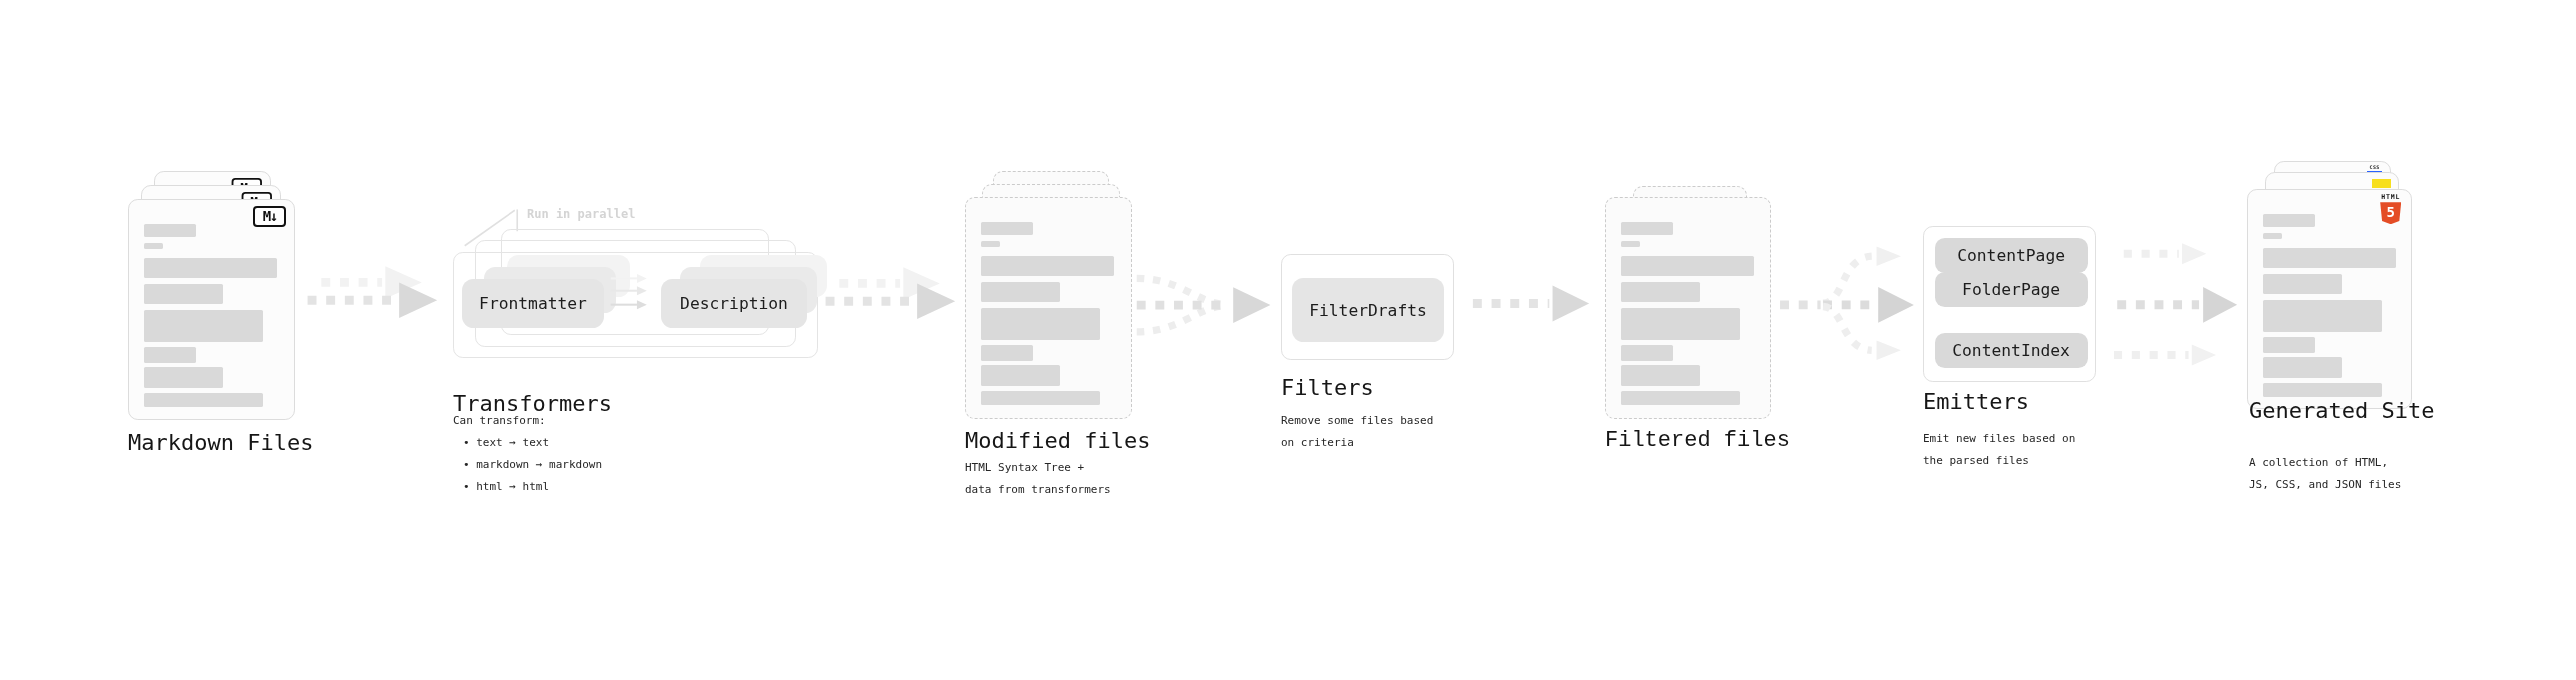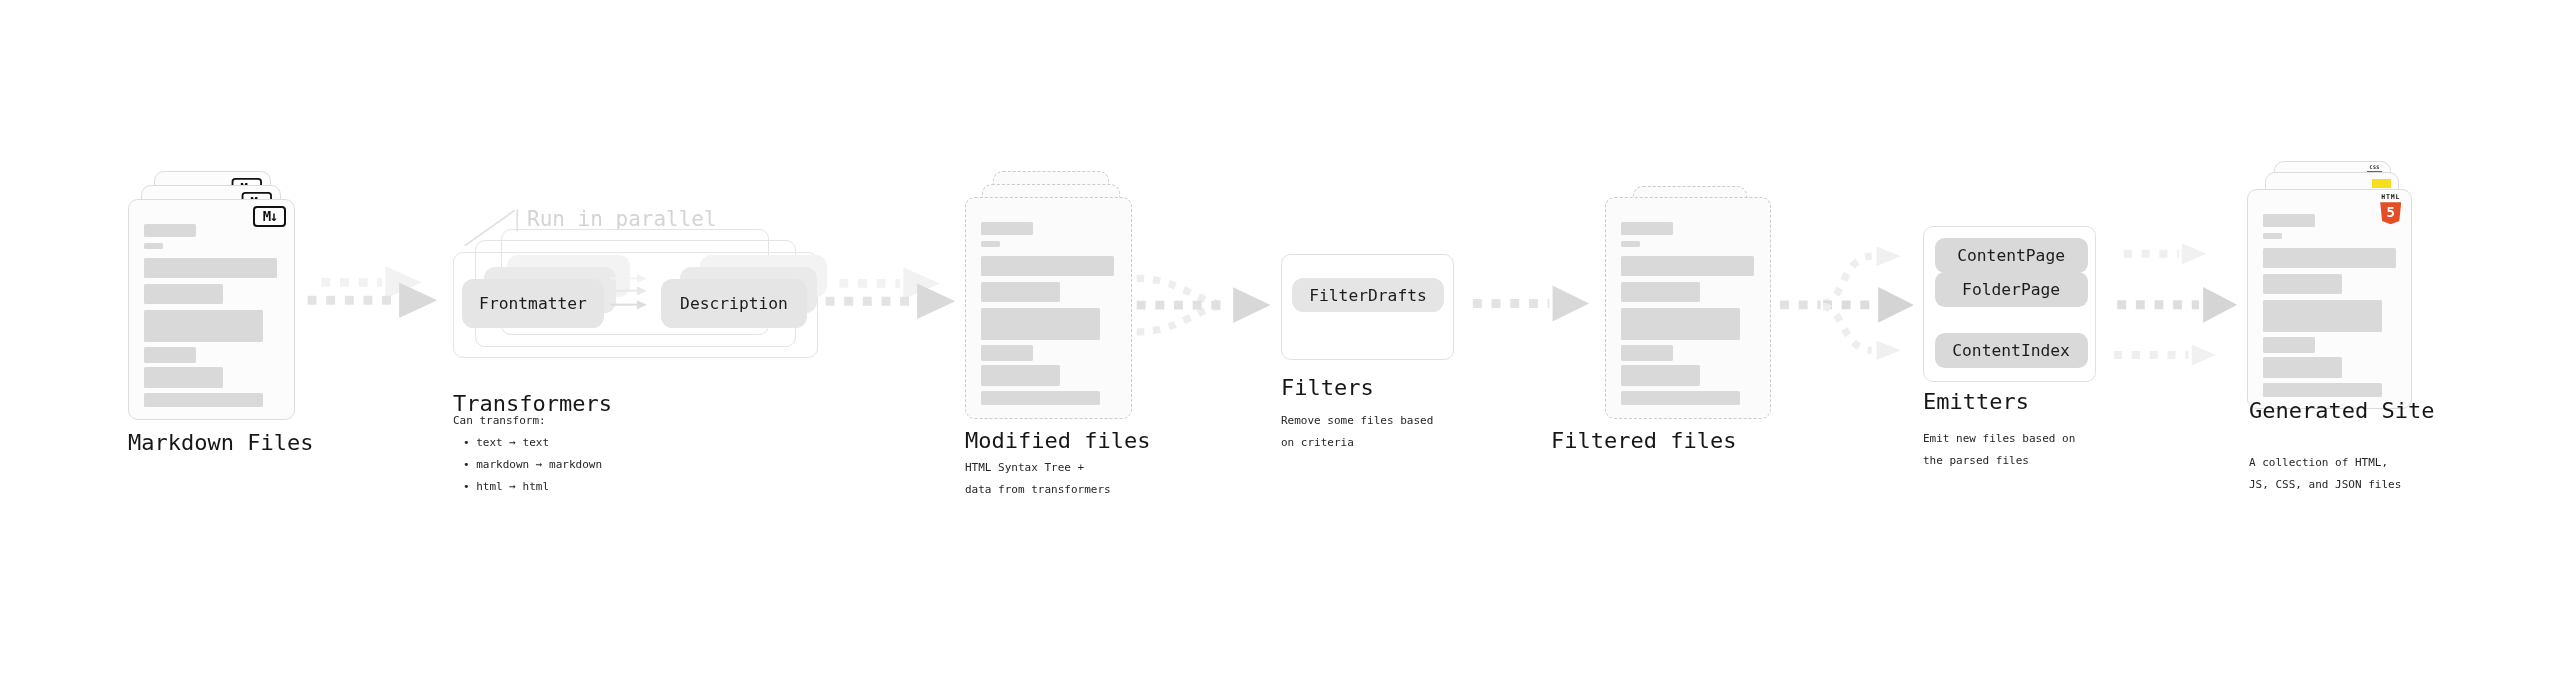--- a/index.html
+++ b/index.html
@@ -22,21 +22,21 @@
   .html5-shield{width:21px;height:22px;margin:0.8px auto 0;background:#e44d26;
     clip-path:polygon(0 0,100% 0,91% 86%,50% 100%,9% 86%);
     color:#fff;font-size:14px;font-weight:bold;line-height:21px;text-align:center;}
   .js-badge{position:absolute;right:7.3px;top:5.7px;width:18.7px;height:9.8px;background:#f7df1e;}
   .css-badge{position:absolute;right:8.1px;top:3.3px;width:14.6px;text-align:center;}
   .css-badge .word{font-size:4.9px;font-weight:bold;color:#111;line-height:4.9px;letter-spacing:0.4px;}
   .css-badge .ubar{height:2.4px;background:#2962ff;margin-top:0.8px;}
   
   .heading{position:absolute;font-size:22px;font-weight:500;color:#161616;white-space:nowrap;}
   .body-line{position:absolute;font-size:11px;color:#262626;white-space:nowrap;}
-  .callout-text{position:absolute;font-size:21px;color:#d4d4d4;white-space:nowrap;}
+  .callout-text{position:absolute;font-size:12px;color:#d4d4d4;white-space:nowrap;font-weight:bold;}
   
   .t-box{position:absolute;border:1.6px solid #e4e4e4;border-radius:9.8px;background:transparent;box-sizing:border-box;}
   .pill{position:absolute;background:#e5e5e5;border-radius:11.4px;display:flex;align-items:center;justify-content:center;
     font-size:16.3px;color:#1c1c1c;white-space:nowrap;}
   .gpill{position:absolute;border-radius:11.4px;}
   .panel-box{position:absolute;border:1.6px solid #e0e0e0;border-radius:9.8px;background:#ffffff;box-sizing:border-box;}
   .e-pill{position:absolute;left:10.6px;width:153px;height:35px;background:#d9d9d9;border-radius:9.8px;
     display:flex;align-items:center;justify-content:center;font-size:16.3px;color:#1c1c1c;}
 </style>
 </head>
@@ -138,21 +138,21 @@
 
   <svg class="abs" style="left:1134px;top:267px;" width="140" height="77" viewBox="0 0 172 95">
     <path d="M 3 14 C 55 14 75 42 108 46" fill="none" stroke="#ededed" stroke-width="9" stroke-dasharray="9 11"></path>
     <path d="M 3 80 C 55 80 75 52 108 48" fill="none" stroke="#ededed" stroke-width="9" stroke-dasharray="9 11"></path>
     <line x1="3" y1="47" x2="118" y2="47" stroke="#e0e0e0" stroke-width="11" stroke-dasharray="11 12"></line>
     <polygon points="122,25 168,47 122,69" fill="#d8d8d8"></polygon>
   </svg>
 
   <div>
     <div class="panel-box" style="left:1281px;top:254px;width:173px;height:106px;"></div>
-    <div class="pill" style="left:1292px;top:278px;width:152px;height:34px;">FilterDrafts</div>
+    <div class="pill" style="left:1292px;top:278px;width:152px;height:64px;">FilterDrafts</div>
     <div class="heading" style="left:1281px;top:375px;">Filters</div>
     <div class="body-line" style="left:1281px;top:414px;">Remove some files based</div>
     <div class="body-line" style="left:1281px;top:436px;">on criteria</div>
   </div>
 
   <svg class="abs" style="left:1468px;top:275px;" width="126" height="57" viewBox="0 0 155 70">
     <line x1="6" y1="35" x2="100" y2="35" stroke="#e3e3e3" stroke-width="11" stroke-dasharray="11 12"></line>
     <polygon points="104,13 149,35 104,57" fill="#d9d9d9"></polygon>
   </svg>
 
@@ -163,21 +163,21 @@
           <div class="bar" style="width: 52px; height: 13px; margin-bottom: 5.7px;"></div>
           <div class="bar" style="width: 18.7px; height: 5.7px; margin-bottom: 9px;"></div>
           <div class="bar" style="width: 133px; height: 20.3px; margin-bottom: 5.7px;"></div>
           <div class="bar" style="width: 79px; height: 20.3px; margin-bottom: 5.7px;"></div>
           <div class="bar" style="width: 119px; height: 32.5px; margin-bottom: 4.9px;"></div>
           <div class="bar" style="width: 52px; height: 15.4px; margin-bottom: 4.9px;"></div>
           <div class="bar" style="width: 79px; height: 20.3px; margin-bottom: 5.7px;"></div>
           <div class="bar" style="width: 119px; height: 14px; margin-bottom: 0px;"></div>
         </div>
     </div>
-    <div class="heading" style="left:1551px;top:428px;">Filtered files</div>
+    <div class="heading" style="left:1605px;top:428px;font-family:Liberation Mono, monospace;">Filtered files</div>
   </div>
 
   <svg class="abs" style="left:1776px;top:238px;" width="146" height="137" viewBox="0 0 180 168">
     <line x1="5" y1="82" x2="55" y2="82" stroke="#e2e2e2" stroke-width="11" stroke-dasharray="11 12"></line>
     <path d="M 58 80 C 85 78 80 24 118 22" fill="none" stroke="#eeeeee" stroke-width="9" stroke-dasharray="9 11"></path>
     <polygon points="124,10 154,22 124,34" fill="#f0f0f0"></polygon>
     <line x1="58" y1="82" x2="122" y2="82" stroke="#dcdcdc" stroke-width="11" stroke-dasharray="11 12"></line>
     <polygon points="126,60 170,82 126,104" fill="#d4d4d4"></polygon>
     <path d="M 58 84 C 85 86 80 136 118 138" fill="none" stroke="#eeeeee" stroke-width="9" stroke-dasharray="9 11"></path>
     <polygon points="124,126 154,138 124,150" fill="#f0f0f0"></polygon>

